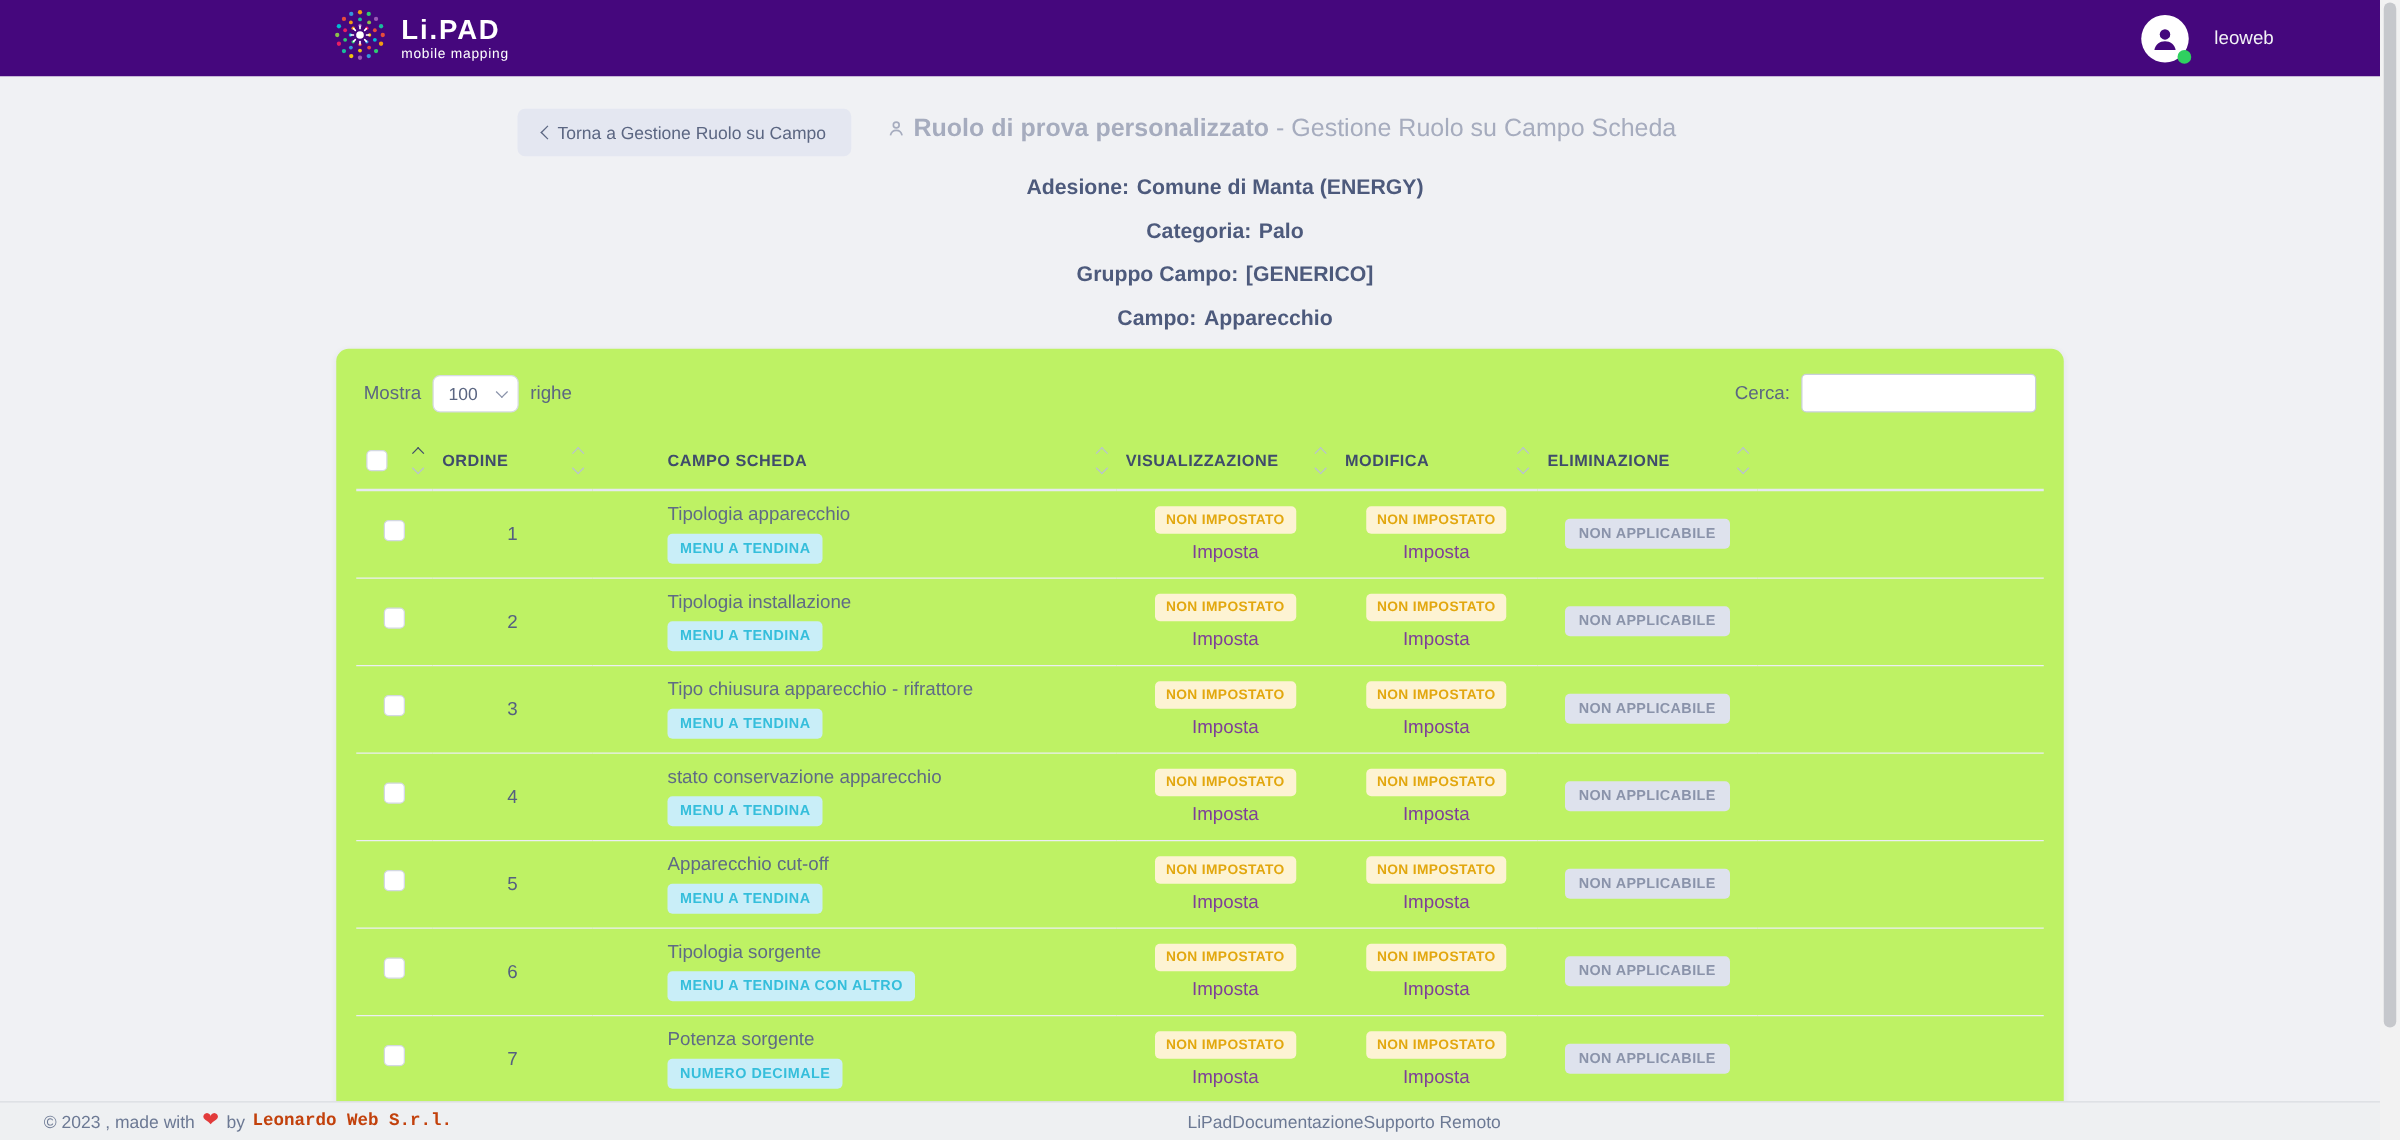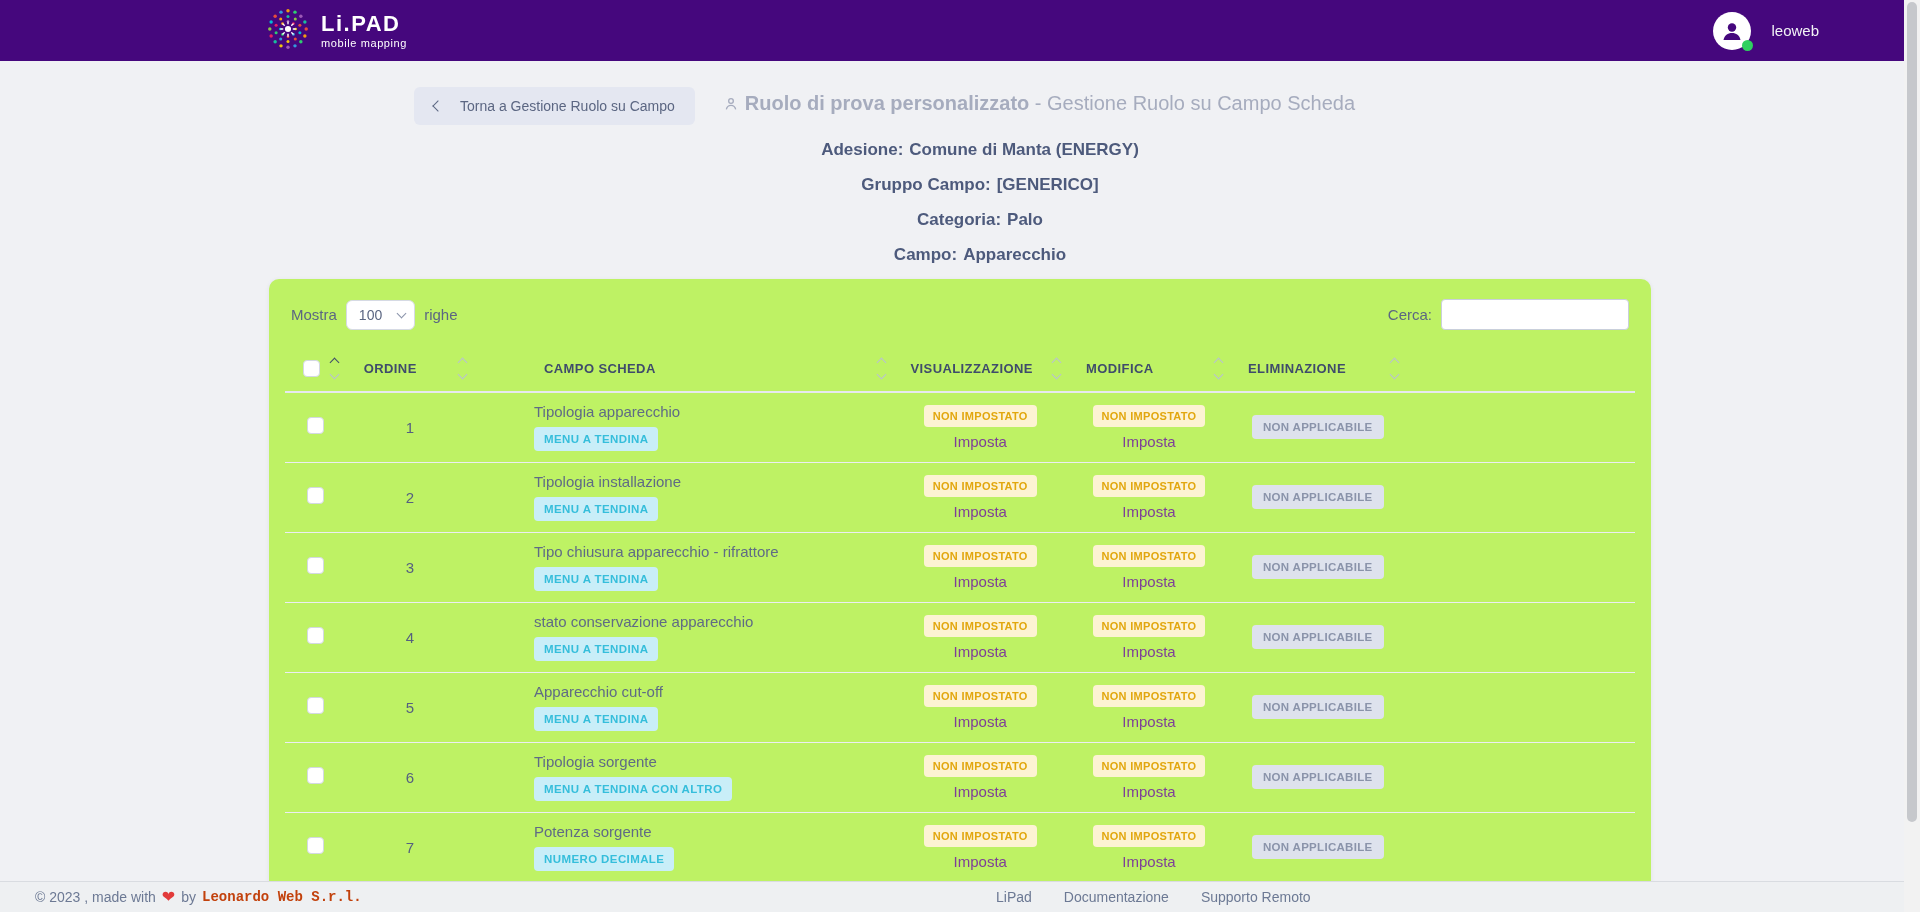--- a/index.html
+++ b/index.html
@@ -23,21 +23,21 @@
   .avatar { position:relative; width:38px; height:38px; }
   .avatar-circle { width:38px; height:38px; border-radius:50%; background:#ffffff; display:flex; align-items:center; justify-content:center; }
   .status-dot { position:absolute; bottom:-1px; right:-2px; width:11px; height:11px; border-radius:50%; background:#2fd060; }
   .user-name { color:#f2f2f6; font-size:15px; }
 
   
   .topbar { width:1382px; margin:26px auto 0; display:flex; align-items:flex-start; }
   .back-btn {
     margin-left:145px; height:38px; padding:0 20px; border:none; border-radius:6px;
     background:#e4e7f1; color:#5b6682; font-size:14px; font-family:inherit;
-    display:flex; align-items:center; gap:18px; cursor:pointer; flex:none;
+    display:flex; align-items:center; gap:4px; cursor:pointer; flex:none;
   }
   .chev-left { width:8px; height:8px; border-left:1.6px solid #5b6682; border-bottom:1.6px solid #5b6682; transform:rotate(45deg); }
   .page-title { margin-left:28px; margin-top:3px; width:668px; font-size:20px; line-height:1.3; color:#a6acbe; font-weight:400; }
   .page-title .t-bold { font-weight:700; }
   .title-person-icon { vertical-align:-2px; margin-right:6px; }
 
   
   .info-block { margin-top:8px; text-align:center; color:#4d5a7c;margin-left:40px; }
   .info-line { font-size:17px; line-height:21px; margin:14px 0; font-weight:600; }
   .info-value { font-weight:800; margin-left:6px; }
@@ -57,21 +57,21 @@
   .search-input {
     width:188px; height:31px; border:1px solid #c9cfdb; border-radius:4px;
     padding:0 9px; font-size:14px; color:#4d5a7c; font-family:inherit; outline:none; background:#fff;
   }
 
   table { width:100%; border-collapse:collapse; table-layout:fixed; }
   col.c-check { width:4.5%; } col.c-ordine { width:9.5%; } col.c-campo { width:31%; }
   col.c-vis { width:13%; } col.c-mod { width:12%; } col.c-elim { width:13%; } col.c-fill { width:17%; }
 
   thead th { border-bottom:2px solid #e6e9ef; height:46px; padding:0; }
-  .th-inner { display:flex; align-items:center; justify-content:space-between; padding:0 8px;margin-left:10px; }
+  .th-inner { display:flex; align-items:center; justify-content:space-between; padding:0 8px; }
   .th-campo-pad { padding-left:60px; }
   .th-label { font-size:13px; font-weight:700; color:#3f4c6b; letter-spacing:.4px; white-space:nowrap; }
   .sort { display:flex; flex-direction:column; gap:5px; align-items:center; cursor:pointer; }
   .chev { width:7px; height:7px; border-right:1.5px solid #b9c1d2; border-bottom:1.5px solid #b9c1d2; }
   .chev.up { transform:rotate(-135deg); }
   .chev.down { transform:rotate(45deg); }
   .chev.active { border-color:#3f4c6b; }
 
   tbody td { height:70px; vertical-align:middle; padding:0 8px; }
   tbody tr + tr td { border-top:1px solid #eceef3; }
@@ -91,21 +91,21 @@
 
   
   .app-footer {
     position:absolute; left:0; bottom:0; width:1904px; height:31px; z-index:10;
     background:#eef0f2; border-top:1px solid #d9dce1;
     display:flex; align-items:center; font-size:14px; color:#6c7994;
   }
   .copyright { margin-left:35px; display:flex; align-items:center; gap:6px; }
   .company { font-weight:700; color:#c2410c;font-family:Liberation Mono, monospace; }
   .heart { color:#e23b3b; font-size:16px; line-height:1; }
-  .footer-links { position:absolute; left:996px; display:flex; gap:32px; }
+  .footer-links { position:absolute; left:950px; display:flex; }
   .footer-link { color:#6c7994; cursor:pointer; }
 
   
   .scrollbar { position:absolute; top:0; right:0; width:16px; height:912px; background:#f2f2f2; z-index:30; }
   .scroll-thumb { position:absolute; top:2px; left:3px; width:10px; height:820px; border-radius:6px; background:#c6c8cc; }
 </style>
 </head>
 <body>
 
 <div class="app-header">
@@ -189,22 +189,22 @@
   <div class="page-title">
     <span class="title-person-icon"><svg width="16" height="16" viewBox="0 0 24 24" fill="none" stroke="#a6acbe" stroke-width="2">
           <circle cx="12" cy="7.5" r="3.5"></circle>
           <path d="M5 20c.9-4 3.8-6 7-6s6.1 2 7 6"></path>
         </svg></span><span class="t-bold">Ruolo di prova personalizzato</span><span> - Gestione Ruolo su Campo Scheda</span>
   </div>
 </div>
 
 <div class="info-block">
   <div class="info-line"><span>Adesione:</span><span class="info-value">Comune di Manta (ENERGY)</span></div>
+  <div class="info-line"><span>Categoria:</span><span class="info-value">Palo</span></div>
   <div class="info-line"><span>Gruppo Campo:</span><span class="info-value">[GENERICO]</span></div>
-  <div class="info-line"><span>Categoria:</span><span class="info-value">Palo</span></div>
   <div class="info-line"><span>Campo:</span><span class="info-value">Apparecchio</span></div>
 </div>
 
 <div class="card">
   <div class="card-controls">
     <div class="control-left">
       <span>Mostra</span>
       <span class="select">
         <span>100</span>
         <span class="chev-down-sm"></span>

